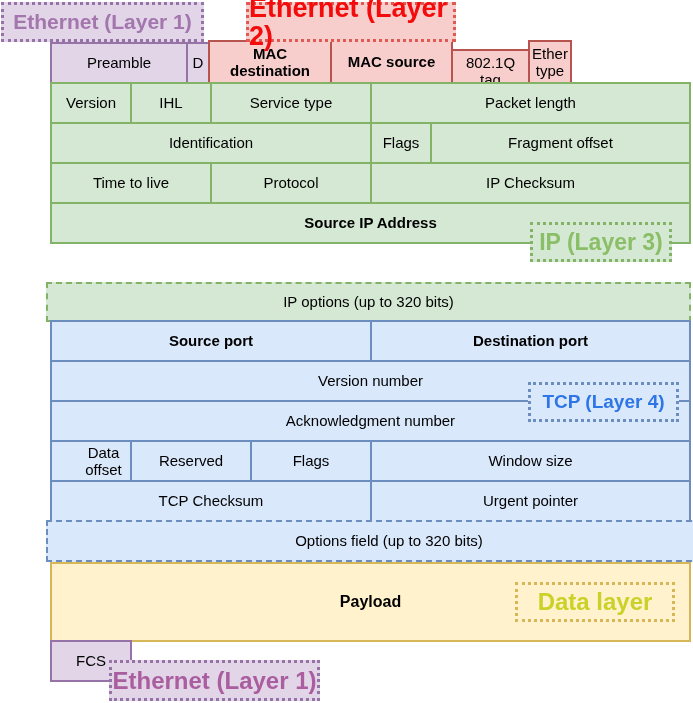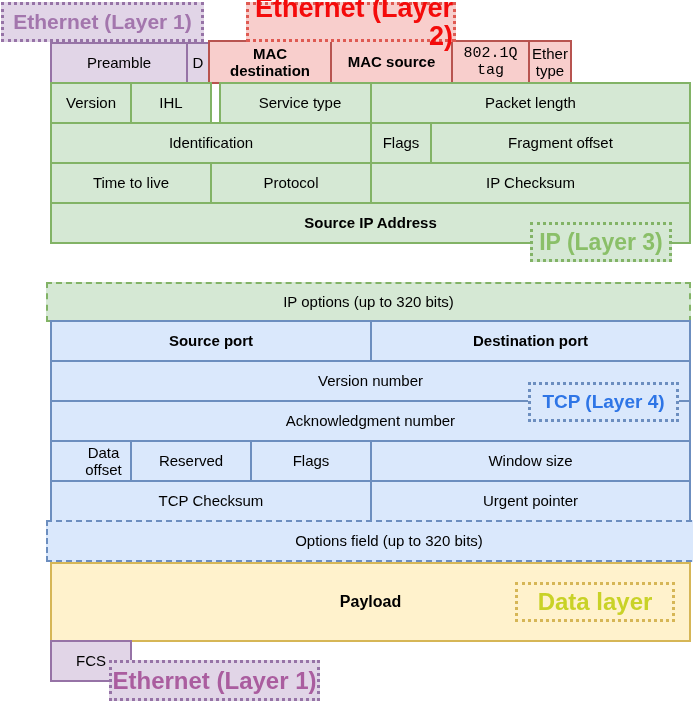--- a/index.html
+++ b/index.html
@@ -16,21 +16,21 @@
   .bold { font-weight:bold; }
   .purple { background:var(--purple-fill); border:2px solid var(--purple-stroke); }
   .red    { background:var(--red-fill);    border:2px solid var(--red-stroke); }
   .green  { background:var(--green-fill);  border:2px solid var(--green-stroke); }
   .blue   { background:var(--blue-fill);   border:2px solid var(--blue-stroke); }
   .yellow { background:var(--yellow-fill); border:2px solid var(--yellow-stroke); }
   .dashed { border-style:dashed; }
   .tag {
     position:absolute; box-sizing:border-box;
     display:flex; align-items:center; justify-content:center;
-    text-align:right; font-weight:bold; line-height:1.05; z-index:4;
+    text-align:left; font-weight:bold; line-height:1.05; z-index:4;
   }
   .tag-eth1-top { background:var(--purple-fill); border:3px dotted var(--purple-stroke);
                   color:var(--eth1-top-text); font-size:21px; }
   .tag-eth2     { background:var(--red-fill); border:3px dotted var(--eth2-border);
                   color:var(--eth2-text); font-size:27px; }
   .tag-ip3      { background:var(--green-fill); border:3px dotted var(--green-stroke);
                   color:var(--ip3-text); font-size:23px; }
   .tag-tcp4     { background:var(--blue-fill); border:3px dotted var(--blue-stroke);
                   color:var(--tcp4-text); font-size:19px; }
   .tag-data     { background:var(--yellow-fill); border:3px dotted var(--yellow-stroke);
@@ -43,26 +43,26 @@
 
 <div class="canvas">
 
   <div class="tag tag-eth1-top" style="left:1px; top:2px; width:203px; height:40px;">Ethernet (Layer 1)</div>
   <div class="tag tag-eth2" style="left:246px; top:2px; width:210px; height:40px;">Ethernet (Layer 2)</div>
 
   <div class="cell purple" style="left:50px; top:42px; width:138px; height:42px;">Preamble</div>
   <div class="cell purple" style="left:186px; top:42px; width:24px; height:42px;">D</div>
   <div class="cell red bold" style="left:208px; top:40px; width:124px; height:44px;">MAC destination</div>
   <div class="cell red bold" style="left:330px; top:40px; width:123px; height:44px;">MAC source</div>
-  <div class="cell red" style="left:451px; top:40px; width:79px; height:44px;font-family:Liberation Mono, monospace;">802.1Q tag</div>
+  <div class="cell red" style="left:451px; top:49px; width:79px; height:44px;">802.1Q tag</div>
   <div class="cell red" style="left:528px; top:40px; width:44px; height:44px;">Ether type</div>
 
   <div class="cell green" style="left:50px; top:82px; width:82px; height:42px;">Version</div>
   <div class="cell green" style="left:130px; top:82px; width:82px; height:42px;">IHL</div>
-  <div class="cell green" style="left:210px; top:82px; width:162px; height:42px;margin-left:9px;">Service type</div>
+  <div class="cell green" style="left:210px; top:82px; width:162px; height:42px;">Service type</div>
   <div class="cell green" style="left:370px; top:82px; width:321px; height:42px;">Packet length</div>
 
   <div class="cell green" style="left:50px; top:122px; width:322px; height:42px;">Identification</div>
   <div class="cell green" style="left:370px; top:122px; width:62px; height:42px;">Flags</div>
   <div class="cell green" style="left:430px; top:122px; width:261px; height:42px;">Fragment offset</div>
 
   <div class="cell green" style="left:50px; top:162px; width:162px; height:42px;">Time to live</div>
   <div class="cell green" style="left:210px; top:162px; width:162px; height:42px;">Protocol</div>
   <div class="cell green" style="left:370px; top:162px; width:321px; height:42px;">IP Checksum</div>
 

